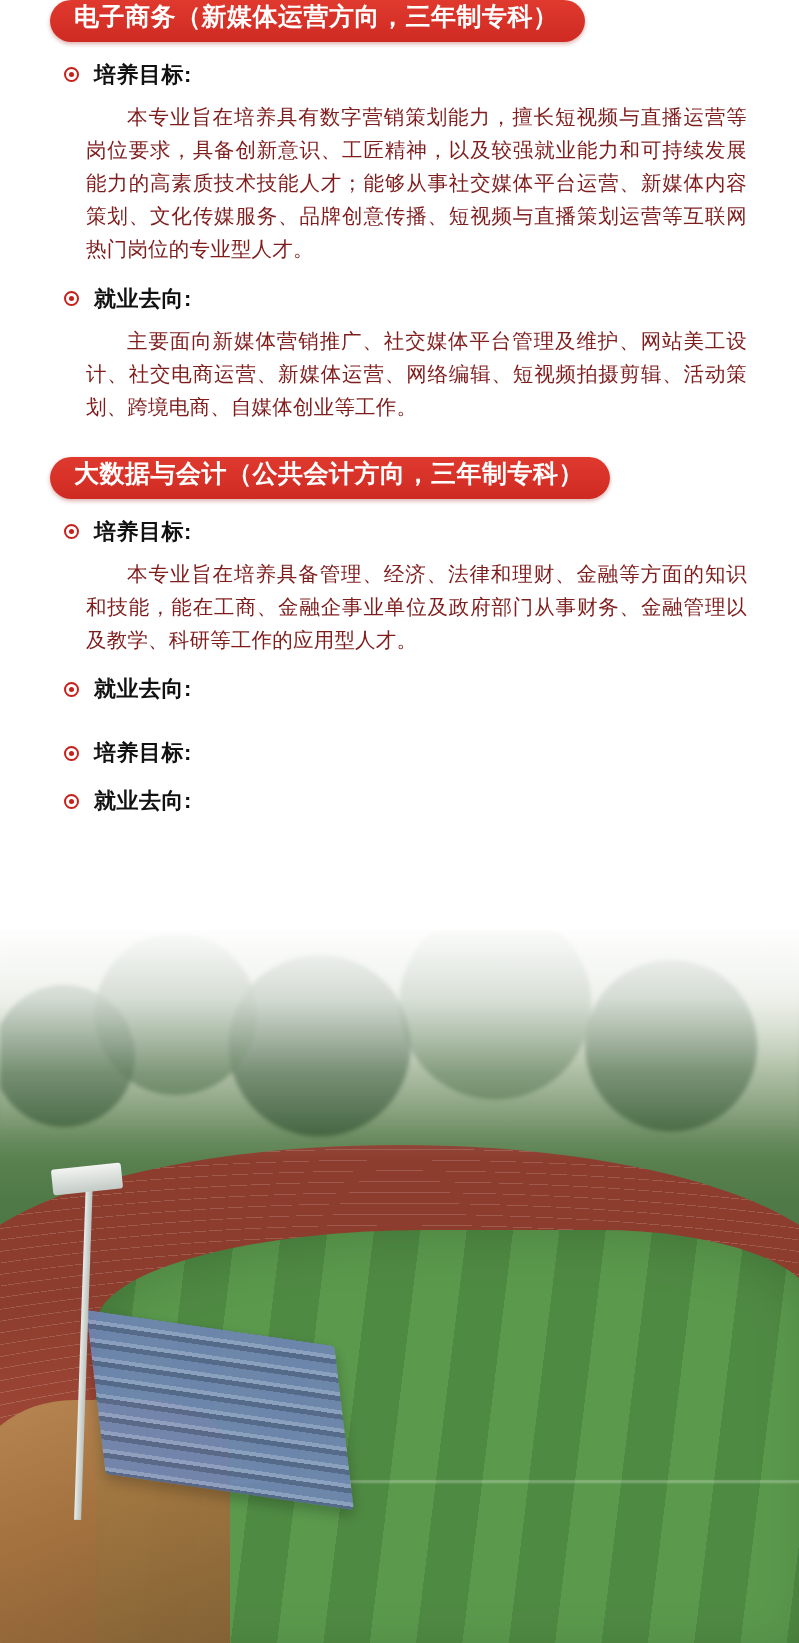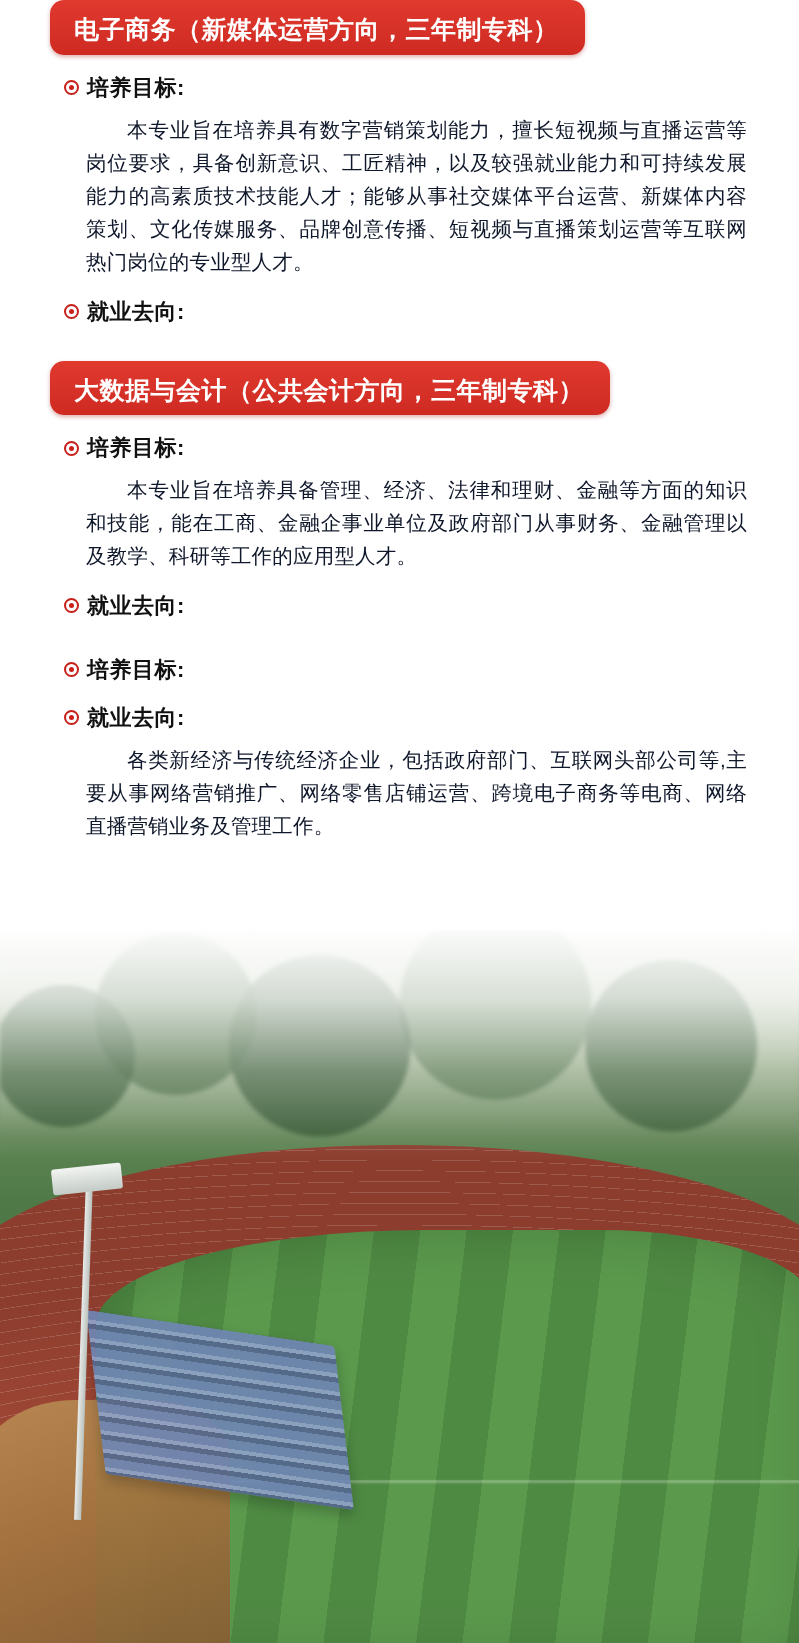--- a/index.html
+++ b/index.html
@@ -162,41 +162,41 @@
 
   .major-block {
     margin-bottom: 34px;
   }
 
   
   .banner {
     position: relative;
     display: inline-block;
     margin-left: 8px;
-    padding: 16px 26px 11px 24px;
-    border-radius: 14px;
+    padding: 3px 26px 11px 24px;
+    border-radius: 22px;
     background: linear-gradient(180deg, #e03a2f 0%, #cf2a22 100%);
     box-shadow: 0 2px 4px rgba(150,30,20,.35);
   }
   .banner-text {
     font-size: 25px;
     font-weight: bold;
     color: #ffffff;
     letter-spacing: .5px;
     white-space: nowrap;
     line-height: 1.1;
   }
 
   .section {
     margin-top: 18px;
   }
   .section-head {
     display: flex;
     align-items: center;
-    gap: 8px;
+    gap: 15px;
     margin-left: 22px;
   }
   .bullet-icon {
     width: 15px;
     height: 15px;
     border-radius: 50%;
     border: 2px solid #c8201a;
     box-sizing: border-box;
     position: relative;
     flex: 0 0 auto;
@@ -213,21 +213,21 @@
   .section-title {
     font-size: 22px;
     font-weight: bold;
     color: #111111;
     letter-spacing: .5px;
   }
   .para {
     margin: 10px 10px 0 44px;
     font-size: 20.5px;
     line-height: 1.62;
-    color: #0f172a;
+    color: #7f1d1d;
     text-align: justify;
     text-indent: 2em;
     letter-spacing: .2px;
   }
 </style>
 </head>
 <body>
 
 <div class="page">
 
@@ -258,20 +258,21 @@
           <span class="section-title">培养目标:</span>
         </div>
         <p class="para">本专业旨在培养具有数字营销策划能力，擅长短视频与直播运营等岗位要求，具备创新意识、工匠精神，以及较强就业能力和可持续发展能力的高素质技术技能人才；能够从事社交媒体平台运营、新媒体内容策划、文化传媒服务、品牌创意传播、短视频与直播策划运营等互联网热门岗位的专业型人才。</p>
       </div>
 
       <div class="section">
         <div class="section-head">
           <span class="bullet-icon"></span>
           <span class="section-title">就业去向:</span>
         </div>
+        <p class="para">主要面向新媒体营销推广、社交媒体平台管理及维护、网站美工设计、社交电商运营、新媒体运营、网络编辑、短视频拍摄剪辑、活动策划、跨境电商、自媒体创业等工作。</p>
       </div>
     </div>
 
     <div class="major-block">
       <div class="banner">
         <span class="banner-text">大数据与会计（公共会计方向，三年制专科）</span>
       </div>
 
       <div class="section">
         <div class="section-head">
@@ -296,18 +297,17 @@
           <span class="bullet-icon"></span>
           <span class="section-title">培养目标:</span>
         </div>
       </div>
 
       <div class="section">
         <div class="section-head">
           <span class="bullet-icon"></span>
           <span class="section-title">就业去向:</span>
         </div>
-        <p class="para">各类新经济与传统经济企业，包括政府部门、互联网头部公司等,主要从事网络营销推广、网络零售店铺运营、跨境电子商务等电商、网络直播营销业务及管理工作。</p>
       </div>
     </div>
 
   </div>
 </div>
 
 </body></html>

